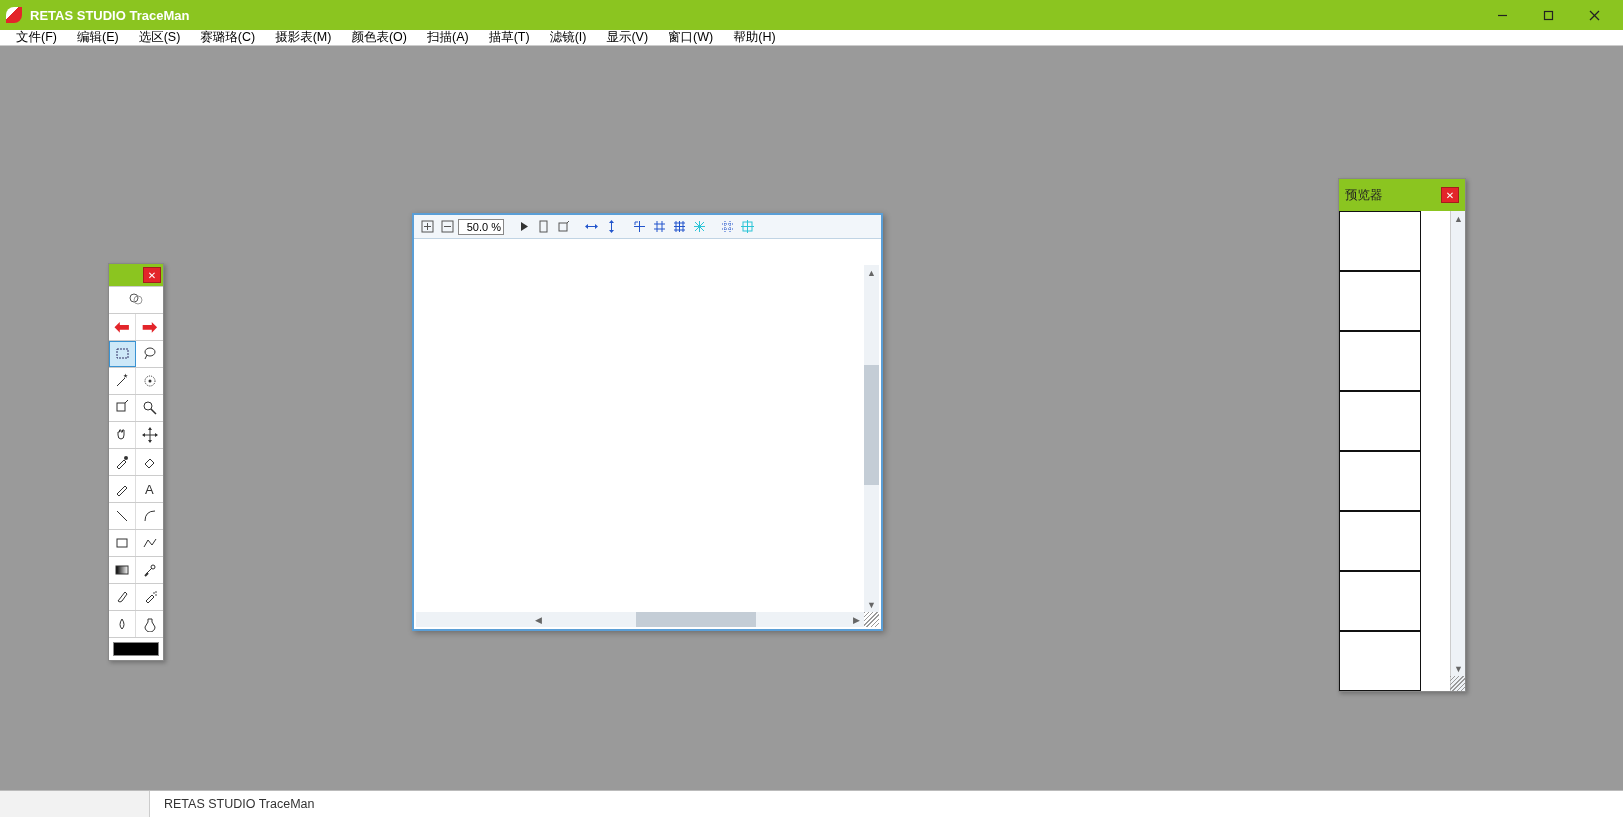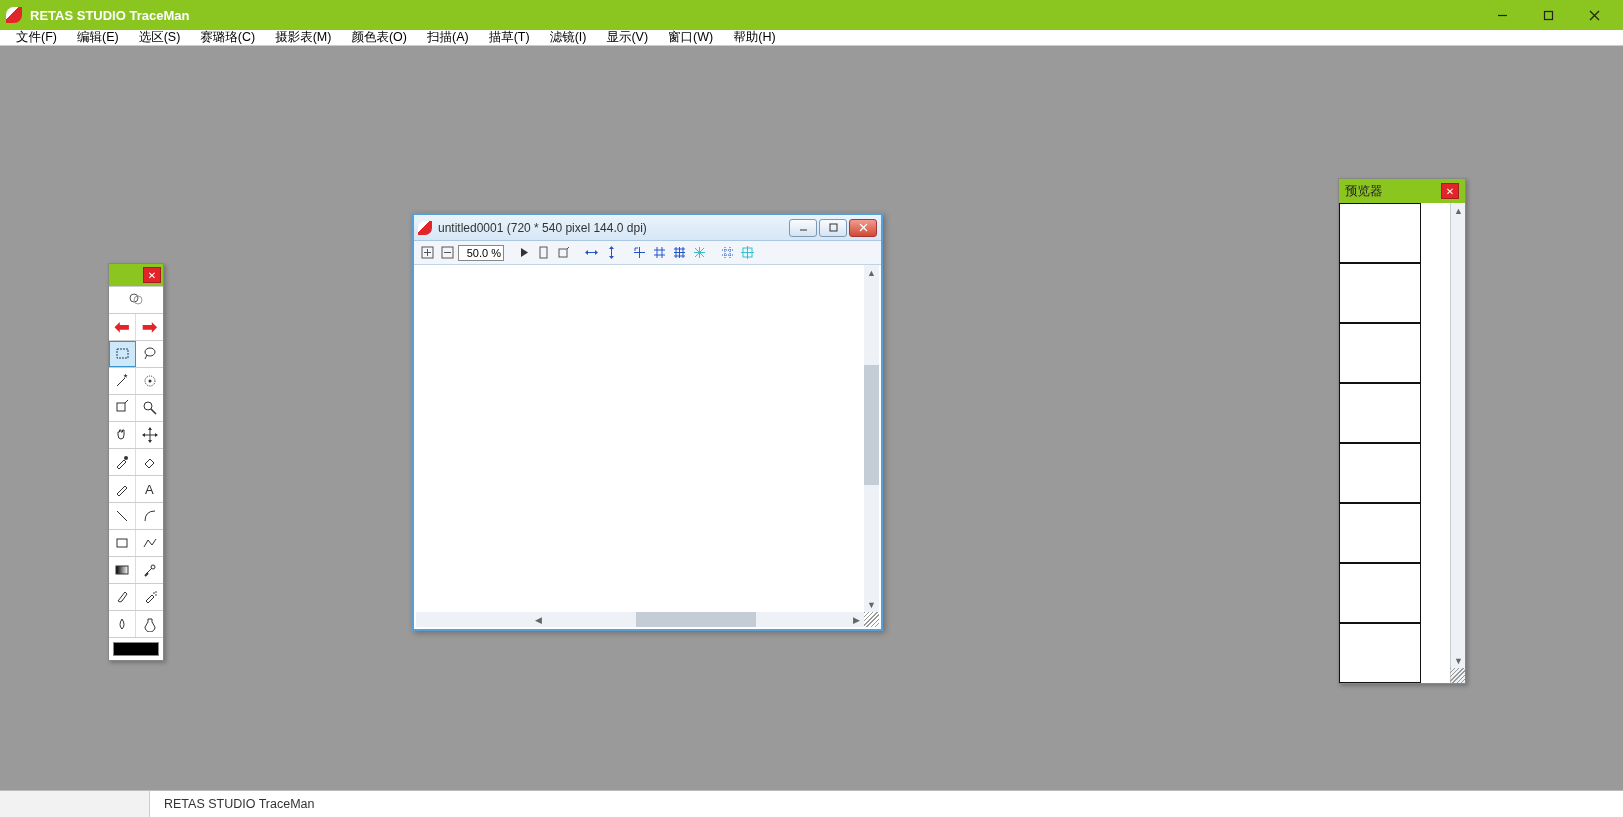--- a/index.html
+++ b/index.html
@@ -59,21 +59,21 @@
 .doc-vscroll .arrow.down { position: absolute; bottom: 0; }
 .doc-hscroll { position: absolute; left: 2px; right: 17px; bottom: 2px; height: 15px; background: #eef2f6; }
 .doc-hscroll .thumb { position: absolute; top: 0; bottom: 0; left: 220px; width: 120px; background: #c4cdd6; }
 .doc-hscroll .arrow { width: 15px; height: 15px; display: flex; align-items: center; justify-content: center; font-size: 9px; color: #666; cursor: pointer; position: absolute; }
 .doc-hscroll .arrow.left { left: 115px; }
 .doc-hscroll .arrow.right { right: 0; }
 .doc-resize { position: absolute; right: 2px; bottom: 2px; width: 15px; height: 15px; background: repeating-linear-gradient(135deg,#999 0 1px,transparent 1px 3px); }
 
 
 .preview-panel { position: absolute; top: 124px; right: 157px; width: 128px; background: #fff; border: 1px solid #888; box-shadow: 2px 2px 4px rgba(0,0,0,.25); }
-.preview-header { height: 24px; background: #8bc520; display: flex; align-items: center; padding: 0 6px; }
+.preview-header { height: 32px; background: #8bc520; display: flex; align-items: center; padding: 0 6px; }
 .preview-header .label { color: #222; font-size: 12.5px; flex: 1; }
 .preview-body { display: flex; }
 .preview-thumbs { flex: 1; }
 .thumb-cell { width: 82px; height: 60px; border: 1px solid #111; margin: 0; background: #fff; }
 .preview-scroll { width: 15px; background: #eef2f6; position: relative; border-left: 1px solid #ccc; }
 .preview-scroll .arrow { width: 15px; height: 15px; display: flex; align-items: center; justify-content: center; font-size: 9px; color: #666; cursor: pointer; position: absolute; }
 .preview-scroll .arrow.up { top: 0; }
 .preview-scroll .arrow.down { bottom: 15px; }
 .preview-resize { position: absolute; right: 0; bottom: 0; width: 15px; height: 15px; background: repeating-linear-gradient(135deg,#999 0 1px,transparent 1px 3px); }
 
@@ -298,42 +298,20 @@
             <path d="M6 3 h4 v3 l3 5 a3 3 0 0 1 -10 0 l3-5 Z" fill="none" stroke="#333"></path>
           </svg>
         </div>
     </div>
     <div class="color-swatch-row">
       <div class="color-swatch"></div>
     </div>
   </div>
 
   <div class="doc-window active">
-    <div class="doc-titlebar">
-      <div class="doc-icon"></div>
-      <div class="doc-title">untitled0001 (720 * 540 pixel 144.0 dpi)</div>
-      <div class="doc-controls">
-        <div class="doc-btn">
-            <svg viewBox="0 0 9 9">
-              <line x1="1" y1="7" x2="8" y2="7" stroke="#333"></line>
-            </svg>
-          </div>
-        <div class="doc-btn">
-            <svg viewBox="0 0 9 9">
-              <rect x="1" y="1" width="7" height="7" fill="none" stroke="#333"></rect>
-            </svg>
-          </div>
-        <div class="doc-btn close">
-            <svg viewBox="0 0 9 9">
-              <line x1="1" y1="1" x2="8" y2="8" stroke="#fff" stroke-width="1.3"></line>
-              <line x1="8" y1="1" x2="1" y2="8" stroke="#fff" stroke-width="1.3"></line>
-            </svg>
-          </div>
-      </div>
-    </div>
     <div class="doc-toolbar">
       <div class="tb-btn">
           <svg viewBox="0 0 13 13">
             <rect x="1" y="1" width="11" height="11" fill="none" stroke="#555"></rect>
             <line x1="6.5" y1="3" x2="6.5" y2="10" stroke="#555"></line>
             <line x1="3" y1="6.5" x2="10" y2="6.5" stroke="#555"></line>
           </svg>
         </div>
       <div class="tb-btn">
           <svg viewBox="0 0 13 13">

